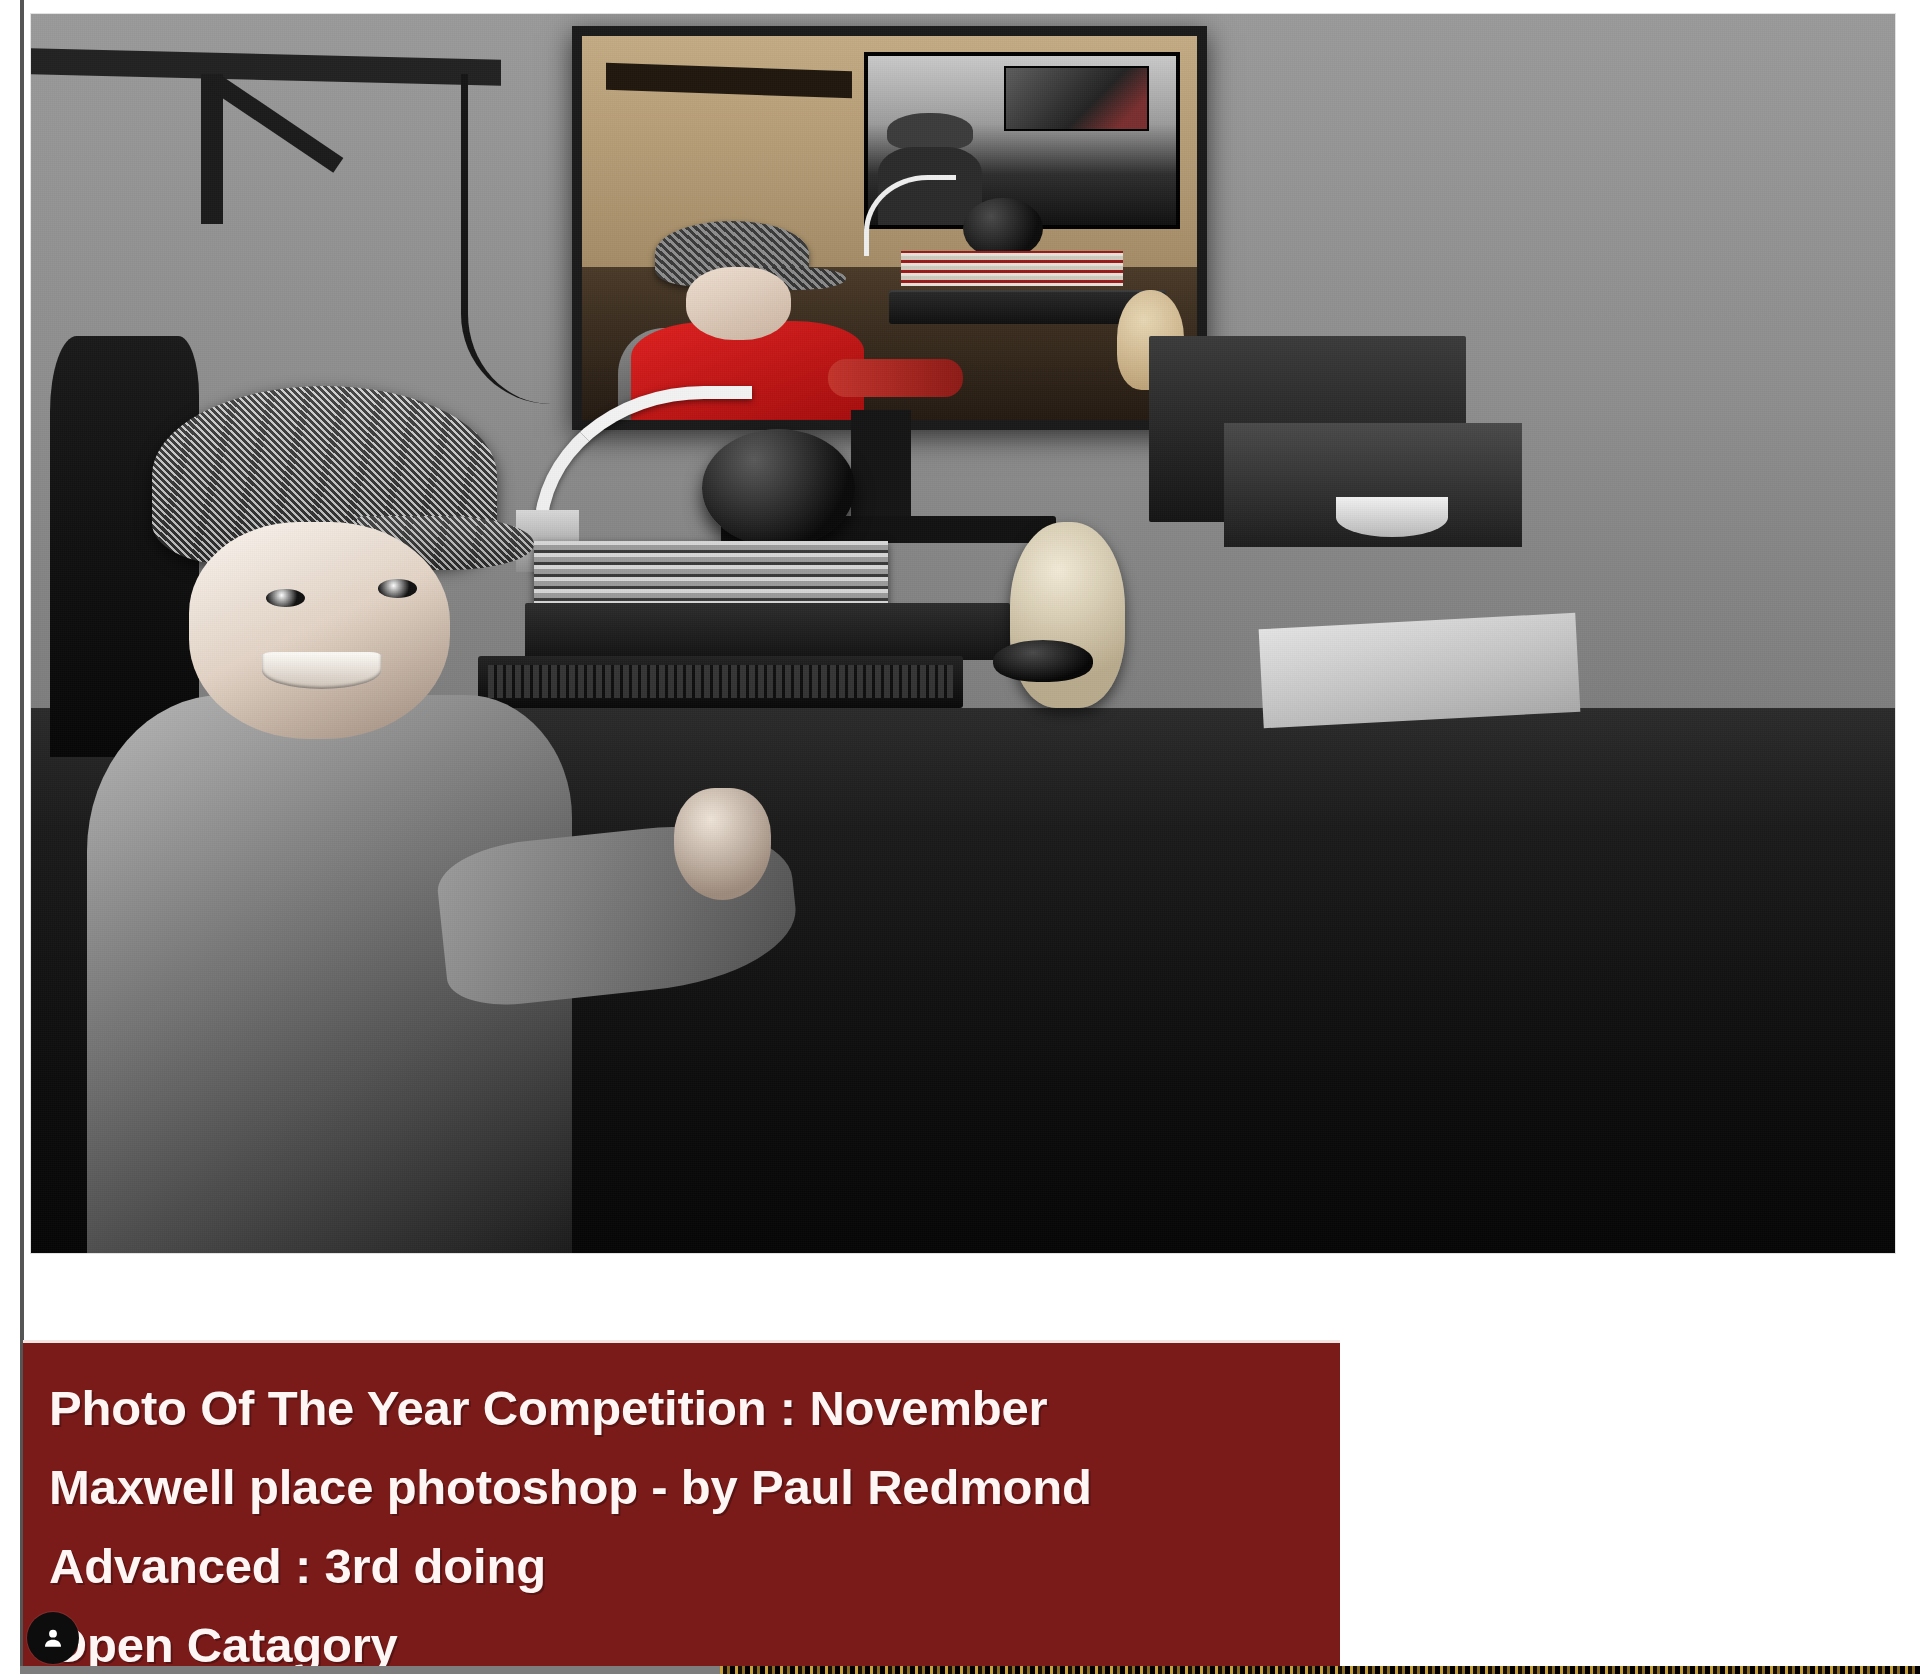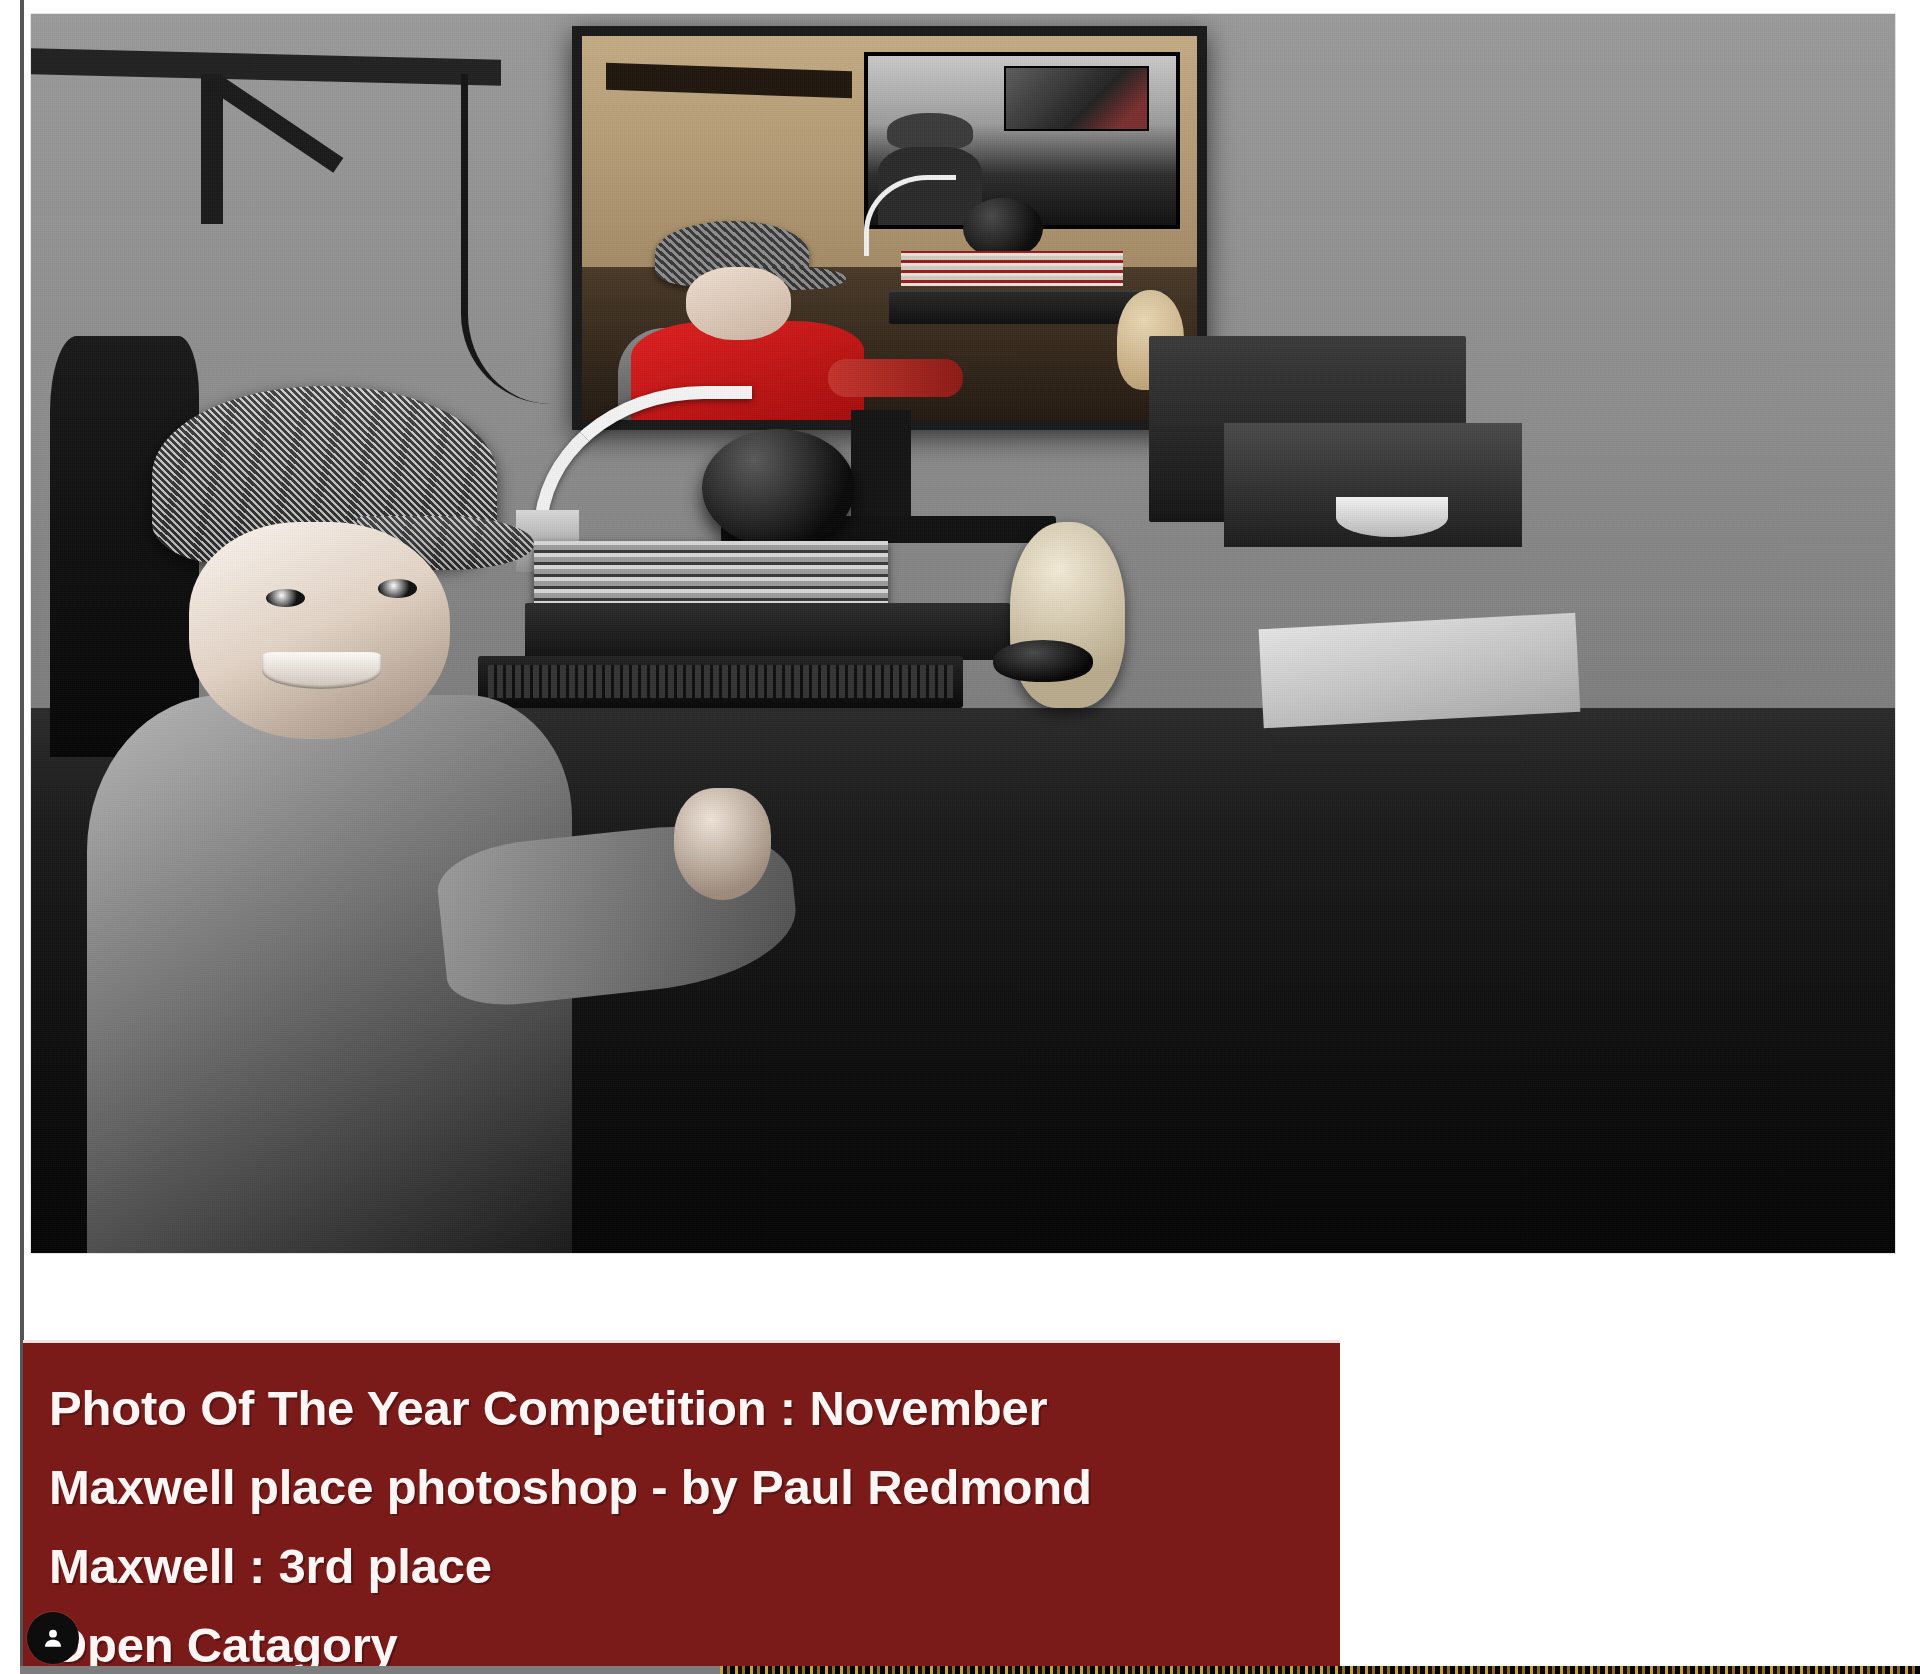--- a/index.html
+++ b/index.html
@@ -464,21 +464,21 @@
       <div class="boy-arm"></div>
       <div class="boy-hand"></div>
 
       <div class="grain"></div>
     </div>
   </div>
 
   <div class="banner">
     <div class="banner-line">Photo Of The Year Competition : November</div>
     <div class="banner-line">Maxwell place photoshop - by Paul Redmond</div>
-    <div class="banner-line">Maxwell : 3rd place</div>
+    <div class="banner-line">Advanced : 3rd doing</div>
     <div class="banner-line">Open Catagory</div>
   </div>
 
   <div class="avatar-badge">
     <svg width="26" height="26" viewBox="0 0 24 24" aria-hidden="true">
       <circle cx="12" cy="8" r="3.6" fill="#ffffff"></circle>
       <path d="M4.6 20c0-4.1 3.3-6.4 7.4-6.4s7.4 2.3 7.4 6.4z" fill="#ffffff"></path>
     </svg>
   </div>
 

